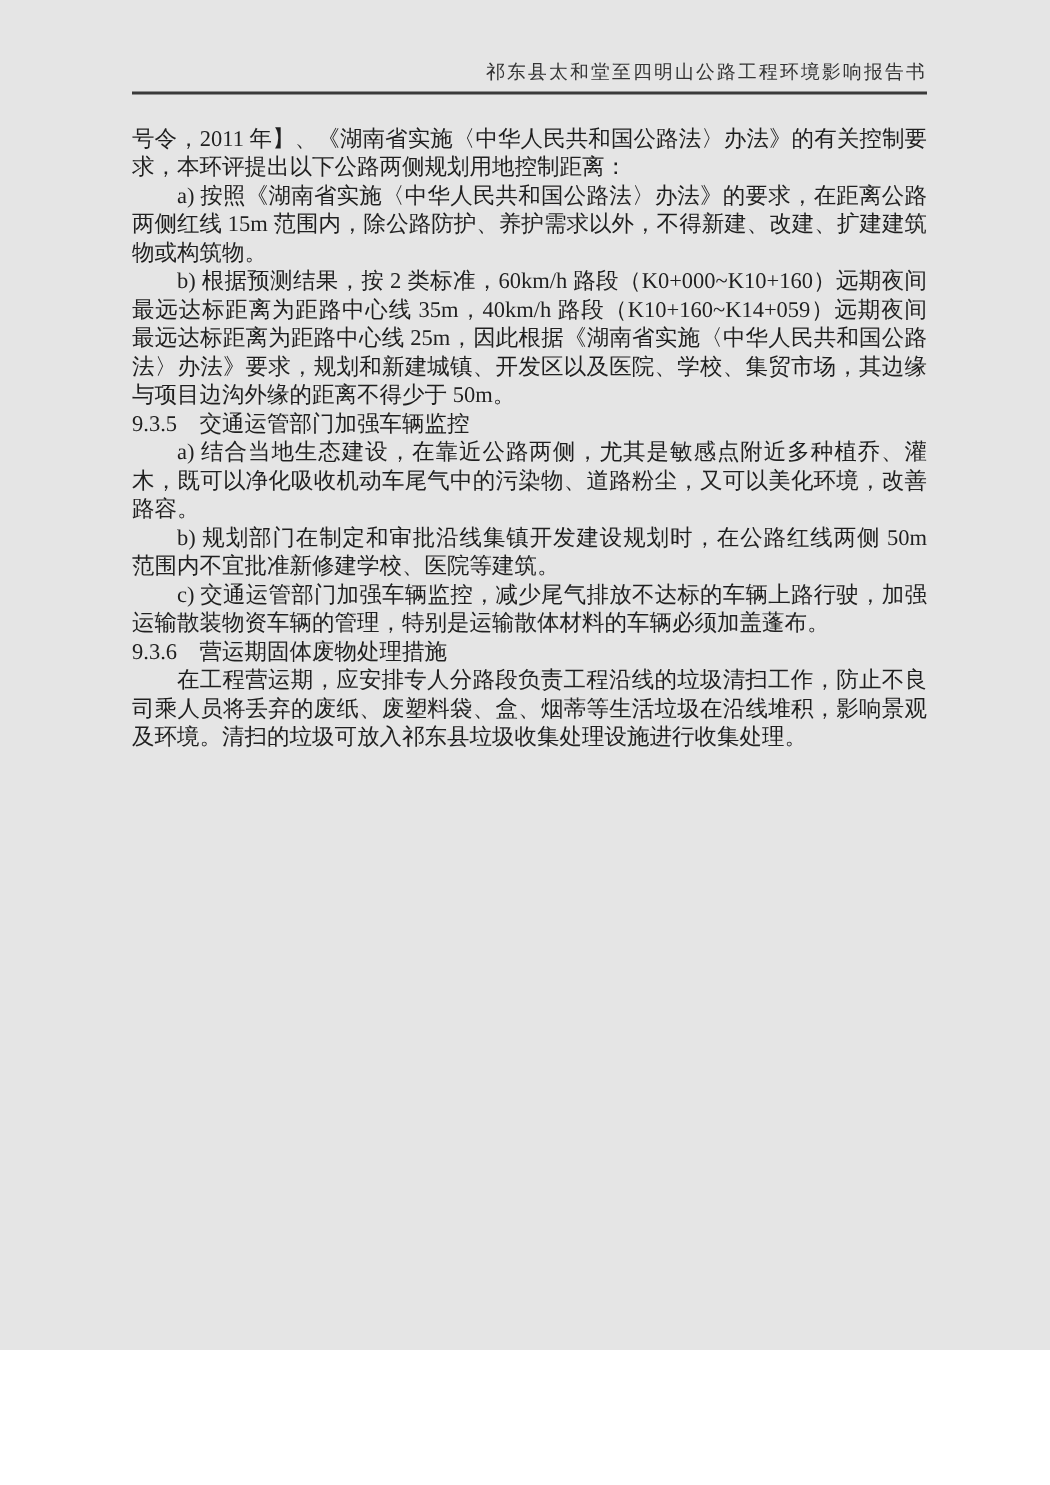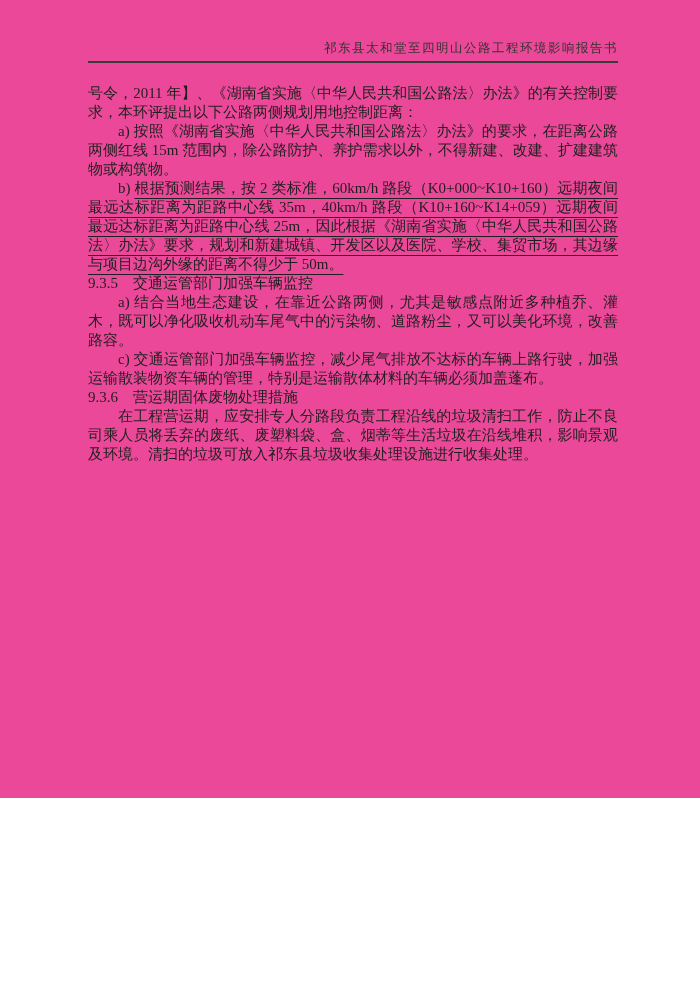--- a/index.html
+++ b/index.html
@@ -3,22 +3,22 @@
 <meta charset="utf-8">
 <style>
   html, body {
     margin: 0;
     padding: 0;
     background: #ffffff;
   }
   .page {
     position: relative;
     width: 700px;
-    height: 798px;
-    background: #ec4899;
+    height: 900px;
+    background: #e5e5e5;
     overflow: hidden;
     font-family: "Liberation Serif", "DejaVu Serif", serif;
     color: #1f1f1f;
   }
   .header {
     position: absolute;
     left: 88px;
     top: 40px;
     width: 530px;
     border-bottom: 2px solid #3a3a3a;
@@ -44,21 +44,20 @@
     margin: 0;
     padding: 0;
   }
   .content p.indent {
     text-indent: 2em;
   }
   .content p.heading {
     text-indent: 0;
   }
   .u-run {
-    text-decoration: underline;
     text-decoration-thickness: 1px;
     text-underline-offset: 5px;
   }
   .footer {
     position: absolute;
     left: 0;
     top: 914px;
     width: 700px;
     text-align: center;
   }
@@ -76,20 +75,21 @@
   <div class="header">
     <div class="header-title">祁东县太和堂至四明山公路工程环境影响报告书</div>
   </div>
 
   <div class="content" id="content">
       <p class="body"><span>号令，2011 年】、《湖南省实施〈中华人民共和国公路法〉办法》的有关控制要求，本环评提出以下公路两侧规划用地控制距离：</span></p>
       <p class="body indent"><span>a) 按照《湖南省实施〈中华人民共和国公路法〉办法》的要求，在距离公路两侧红线 15m 范围内，除公路防护、养护需求以外，不得新建、改建、扩建建筑物或构筑物。</span></p>
       <p class="body indent"><span>b) </span><span class="u-run">根据预测结果，按 2 类标准，60km/h 路段（K0+000~K10+160）远期夜间最远达标距离为距路中心线 35m，40km/h 路段（K10+160~K14+059）远期夜间最远达标距离为距路中心线 25m，因此根据《湖南省实施〈中华人民共和国公路法〉办法》要求，规划和新建城镇、开发区以及医院、学校、集贸市场，其边缘与项目边沟外缘的距离不得少于 50m。</span></p>
       <p class="heading"><span>9.3.5　交通运管部门加强车辆监控</span></p>
       <p class="body indent"><span>a) 结合当地生态建设，在靠近公路两侧，尤其是敏感点附近多种植乔、灌木，既可以净化吸收机动车尾气中的污染物、道路粉尘，又可以美化环境，改善路容。</span></p>
+      <p class="body indent"><span>b) 规划部门在制定和审批沿线集镇开发建设规划时，在公路红线两侧 50m 范围内不宜批准新修建学校、医院等建筑。</span></p>
       <p class="body indent"><span>c) 交通运管部门加强车辆监控，减少尾气排放不达标的车辆上路行驶，加强运输散装物资车辆的管理，特别是运输散体材料的车辆必须加盖蓬布。</span></p>
       <p class="heading"><span>9.3.6　营运期固体废物处理措施</span></p>
       <p class="body indent"><span>在工程营运期，应安排专人分路段负责工程沿线的垃圾清扫工作，防止不良司乘人员将丢弃的废纸、废塑料袋、盒、烟蒂等生活垃圾在沿线堆积，影响景观及环境。清扫的垃圾可放入祁东县垃圾收集处理设施进行收集处理。</span></p>
     </div>
 
   <div class="footer">
     <span class="page-number">183</span>
   </div>
 </div>
 

